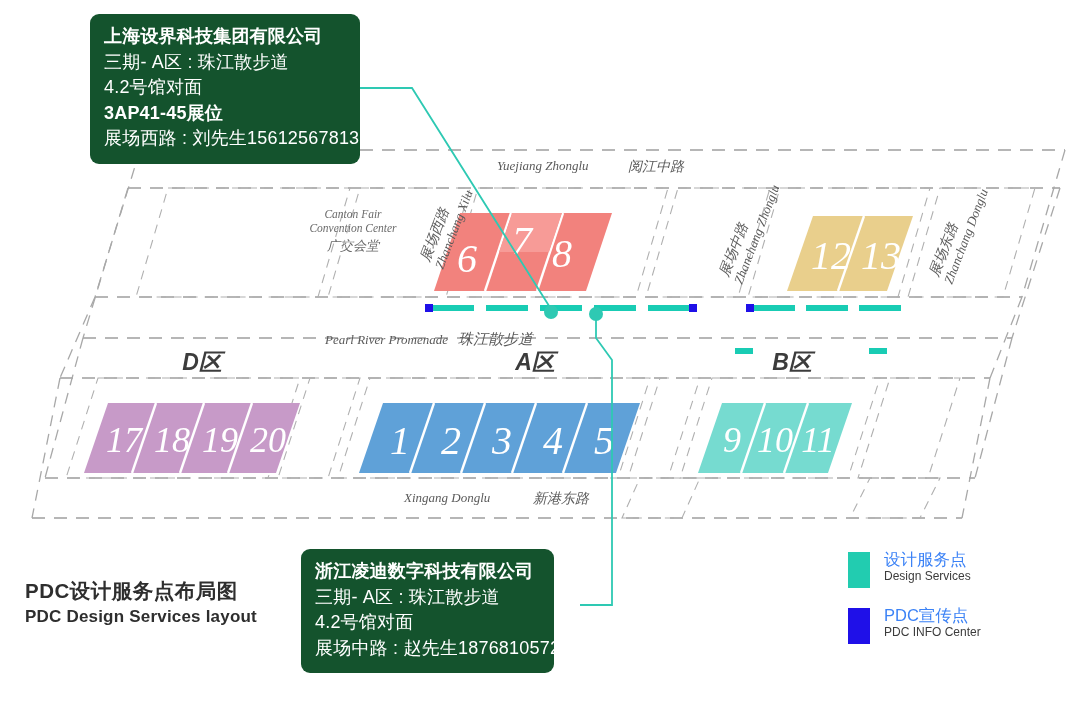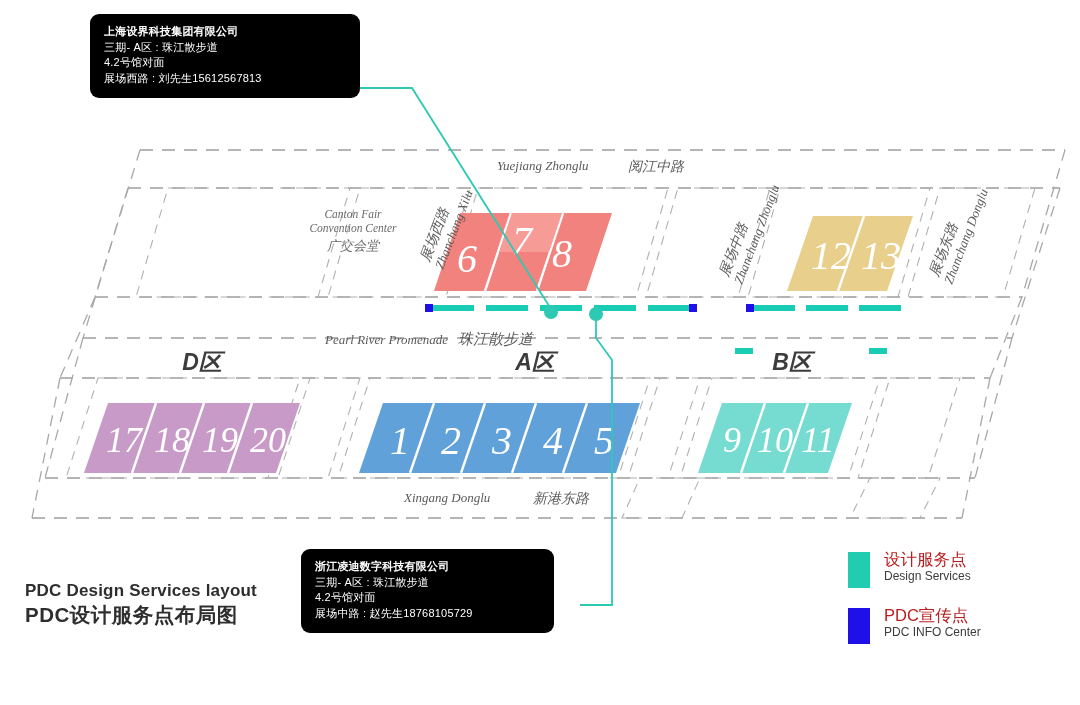--- a/index.html
+++ b/index.html
@@ -11,45 +11,45 @@
     color:#3a3a3a;
   }
   #stage{position:absolute;inset:0;width:1080px;height:705px;}
 
   
   #mapsvg{position:absolute;left:0;top:0;width:1080px;height:705px;}
 
   
   .callout{
     position:absolute;
-    background:#000000;
+    background:#14532d;
     border-radius:9px;
     color:#ffffff;
     padding:10px 14px 12px 14px;
     box-sizing:border-box;
     line-height:1.42;
-    font-size:11px;
+    font-size:18px;
     letter-spacing:0.2px;
   }
   .callout .ln{display:block;white-space:nowrap;}
   .callout .b{font-weight:bold;}
   #callout-top{left:90px;top:14px;width:270px;}
   #callout-bottom{left:301px;top:549px;width:253px;}
 
   
   #title-block{position:absolute;left:25px;top:578px;}
   #title-cn{font-size:20.5px;font-weight:bold;color:#2e2e2e;letter-spacing:0.5px;line-height:1.25;}
   #title-en{font-size:17px;font-weight:bold;color:#2e2e2e;letter-spacing:0.2px;line-height:1.3;margin-top:2px;}
 
   
   #legend{position:absolute;left:848px;top:550px;}
   .legend-row{display:flex;align-items:flex-start;margin-bottom:18px;}
   .legend-swatch{width:22px;height:36px;flex:0 0 22px;margin-right:14px;margin-top:2px;}
   .legend-texts{line-height:1.18;}
-  .legend-cn{font-size:16.5px;color:#b91c1c;display:block;}
+  .legend-cn{font-size:16.5px;color:#3b82f6;display:block;}
   .legend-en{font-size:12px;color:#3c3c3c;display:block;}
 
   
   .hallnum{
     font-family:"Liberation Serif","DejaVu Serif",serif;
     font-style:italic;
     fill:#ffffff;
     font-size:40px;
     text-anchor:middle;
     dominant-baseline:central;
@@ -262,33 +262,34 @@
     <g>
       <path d="M 580 605 L 612 605 L 612 360 L 596 338 L 596 316" fill="none" stroke="#2ec9b3" stroke-width="1.8"></path>
       <circle cx="596" cy="314" r="7" fill="#2ec9b3"></circle>
     </g>
   </svg>
 
   <div class="callout" id="callout-top">
     <span class="ln b">上海设界科技集团有限公司</span>
     <span class="ln">三期- A区 : 珠江散步道</span>
     <span class="ln">4.2号馆对面</span>
+    <span class="ln b">3AP41-45展位</span>
     <span class="ln">展场西路 : 刘先生15612567813</span>
   </div>
 
   <div class="callout" id="callout-bottom">
     <span class="ln b">浙江凌迪数字科技有限公司</span>
     <span class="ln">三期- A区 : 珠江散步道</span>
     <span class="ln">4.2号馆对面</span>
     <span class="ln">展场中路 : 赵先生18768105729</span>
   </div>
 
   <div id="title-block">
+    <div id="title-cn">PDC设计服务点布局图</div>
     <div id="title-en">PDC Design Services layout</div>
-    <div id="title-cn">PDC设计服务点布局图</div>
   </div>
 
   <div id="legend">
     <div class="legend-row">
       <div class="legend-swatch" style="background:#22ccb0;"></div>
       <div class="legend-texts">
         <span class="legend-cn">设计服务点</span>
         <span class="legend-en">Design Services</span>
       </div>
     </div>

